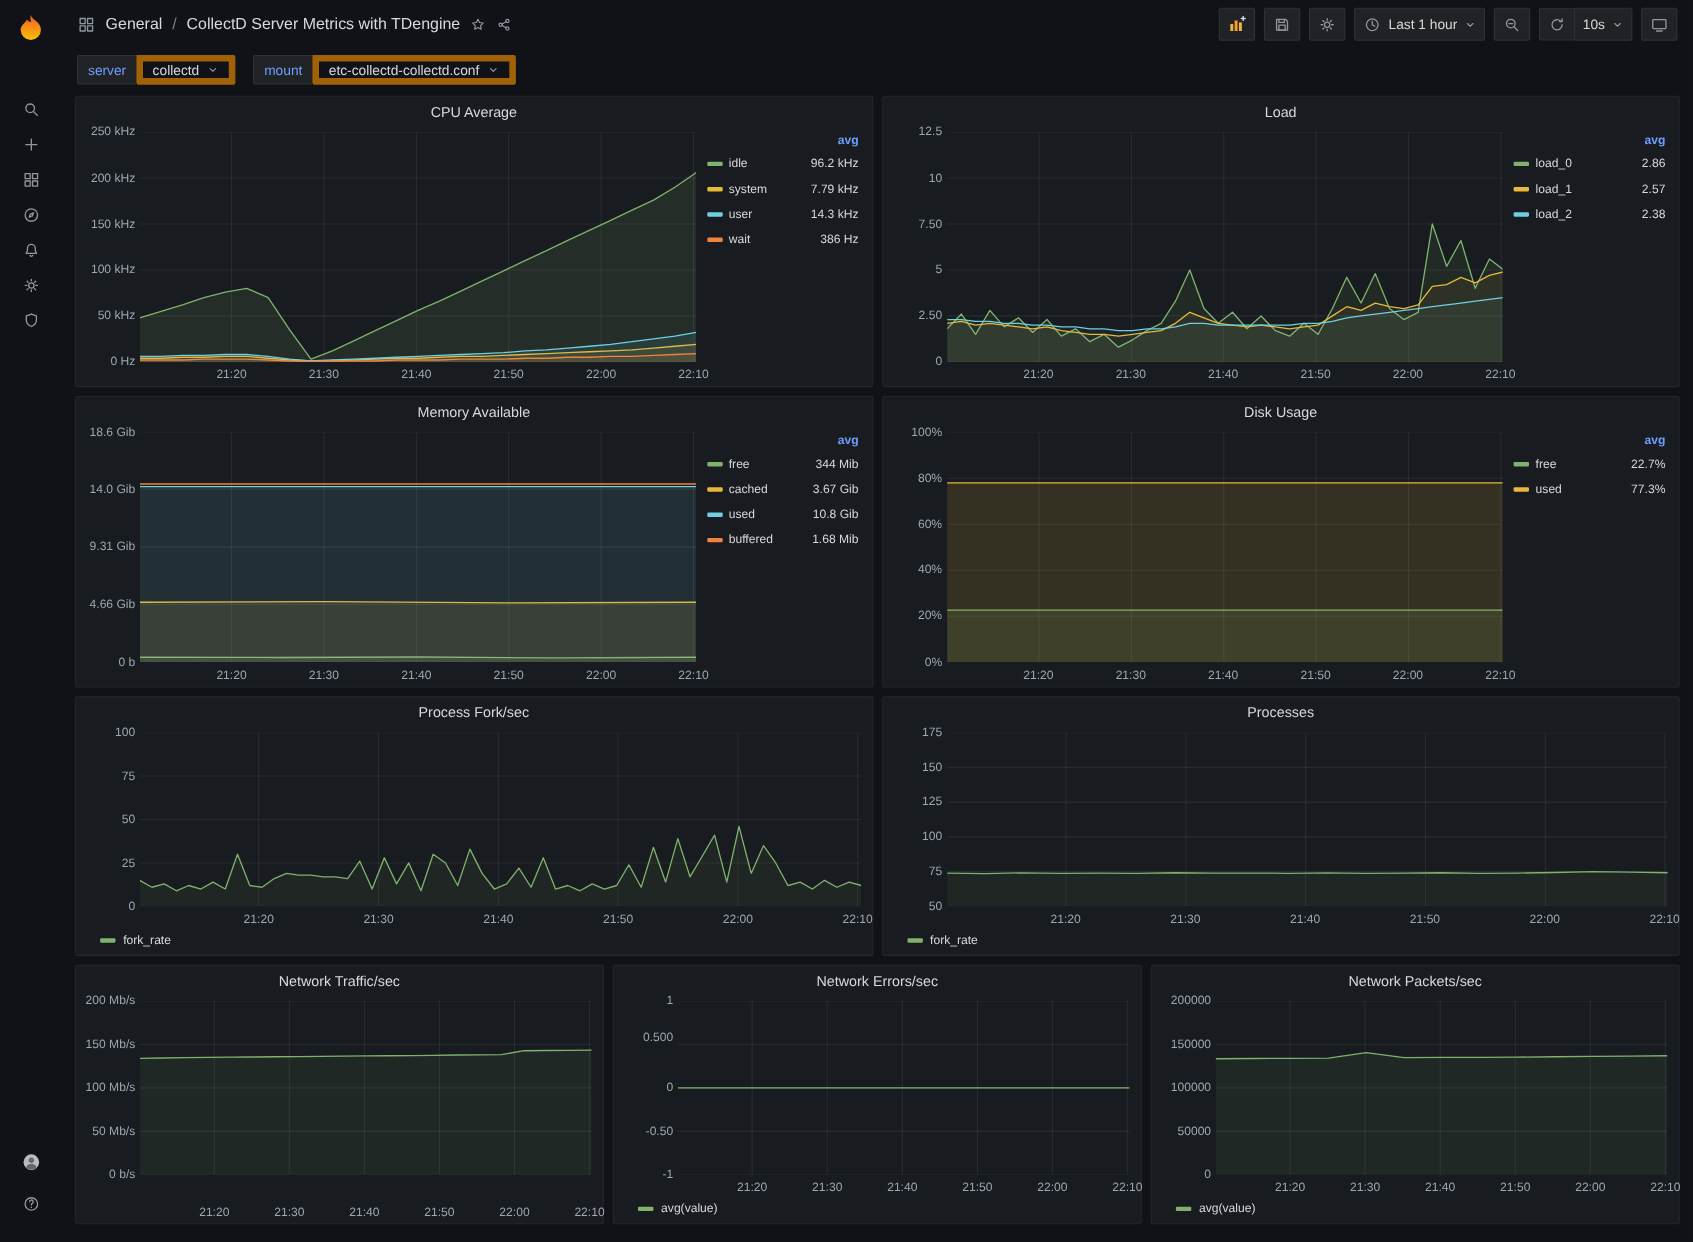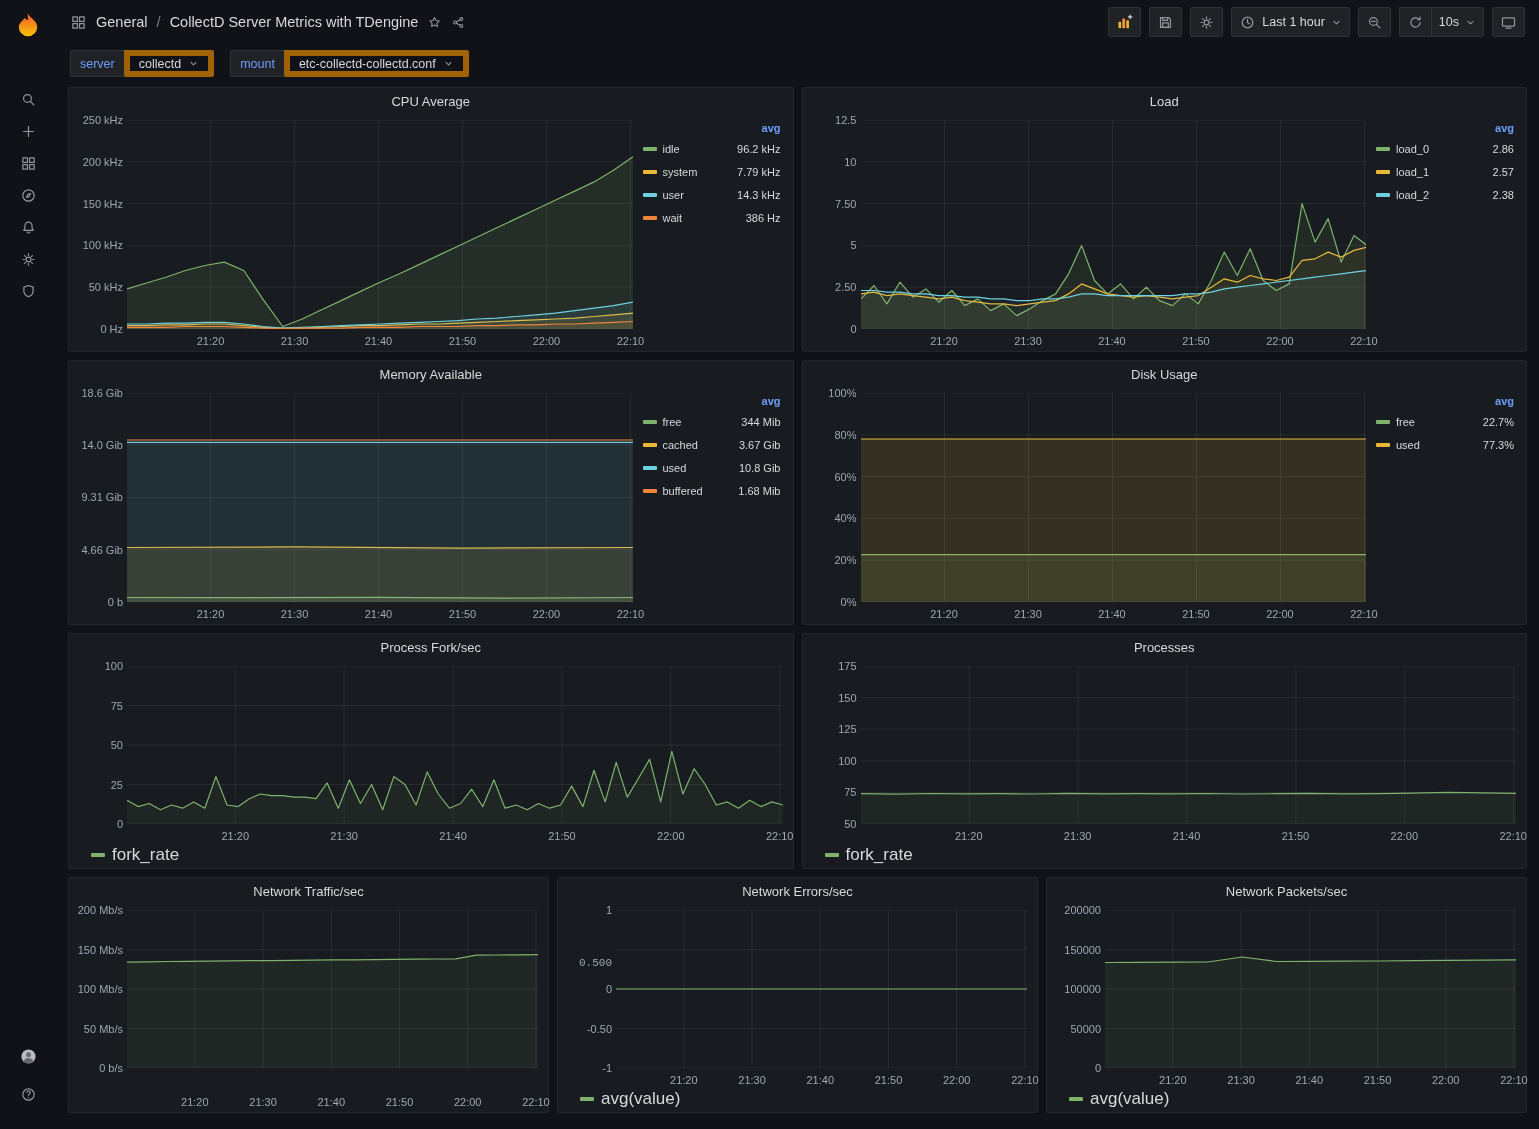--- a/index.html
+++ b/index.html
@@ -45,21 +45,21 @@
   .plot{position:absolute;left:58px;right:10px;top:6px;bottom:22px;overflow:hidden}
   .axis-label{position:absolute;font-size:11px;color:#9fa7b3;line-height:12px;white-space:nowrap;pointer-events:none}
   .axis-label.y{width:52px;text-align:right;left:2px}
   .axis-label.x{width:44px;text-align:center;bottom:4px}
   .legend-right{width:150px;flex:none;padding:8px 12px 0 0;font-size:11px}
   .legend-head{text-align:right;color:#6e9fff;font-weight:700;margin-bottom:3px}
   .legend-row{display:flex;align-items:center;gap:6px;height:23px;cursor:pointer}
   .swatch{width:14px;height:4px;border-radius:1px;flex:none;display:inline-block}
   .l-name{color:#d8d9da}
   .l-val{margin-left:auto;color:#d8d9da}
-  .legend-bottom{height:22px;flex:none;display:flex;align-items:center;gap:7px;padding:0 0 4px 22px;font-size:17px;cursor:pointer}
+  .legend-bottom{height:22px;flex:none;display:flex;align-items:center;gap:7px;padding:0 0 4px 22px;font-size:11px;cursor:pointer}
 </style>
 </head>
 <body>
 
 <div class="app">
 
   <aside class="sidebar">
     <div class="logo"><svg viewBox="0 0 24 24">
           <defs>
             <linearGradient id="gfl" x1="0" y1="1" x2="0" y2="0">
@@ -647,21 +647,21 @@
                       <line x1="136.0" x2="136.0" y1="0" y2="158" stroke="rgba(255,255,255,0.07)" stroke-width="1"></line>
                       <line x1="204.3" x2="204.3" y1="0" y2="158" stroke="rgba(255,255,255,0.07)" stroke-width="1"></line>
                       <line x1="272.5" x2="272.5" y1="0" y2="158" stroke="rgba(255,255,255,0.07)" stroke-width="1"></line>
                       <line x1="340.7" x2="340.7" y1="0" y2="158" stroke="rgba(255,255,255,0.07)" stroke-width="1"></line>
                       <line x1="408.9" x2="408.9" y1="0" y2="158" stroke="rgba(255,255,255,0.07)" stroke-width="1"></line>
                       <path d="M0.0 79.0 L411.0 79.0 " fill="none" stroke="#7eb26d" stroke-width="1.2" stroke-linejoin="round"></path>
                     </svg></div>
                   <div class="axis-label y" style="top: 158px;">-1</div>
                   <div class="axis-label y" style="top: 118.5px;">-0.50</div>
                   <div class="axis-label y" style="top: 79px;">0</div>
-                  <div class="axis-label y" style="top: 53px; font-family: Liberation Mono, monospace;">0.500</div>
+                  <div class="axis-label y" style="top: 33px;">0.500</div>
                   <div class="axis-label y" style="top: 0px;">1</div>
                   <div class="axis-label x" style="left: 103.815px;">21:20</div>
                   <div class="axis-label x" style="left: 172.041px;">21:30</div>
                   <div class="axis-label x" style="left: 240.267px;">21:40</div>
                   <div class="axis-label x" style="left: 308.493px;">21:50</div>
                   <div class="axis-label x" style="left: 376.719px;">22:00</div>
                   <div class="axis-label x" style="left: 444.945px;">22:10</div>
                 </div>
                 <div class="legend-bottom">
                   <i class="swatch" style="background:#7eb26d"></i>

